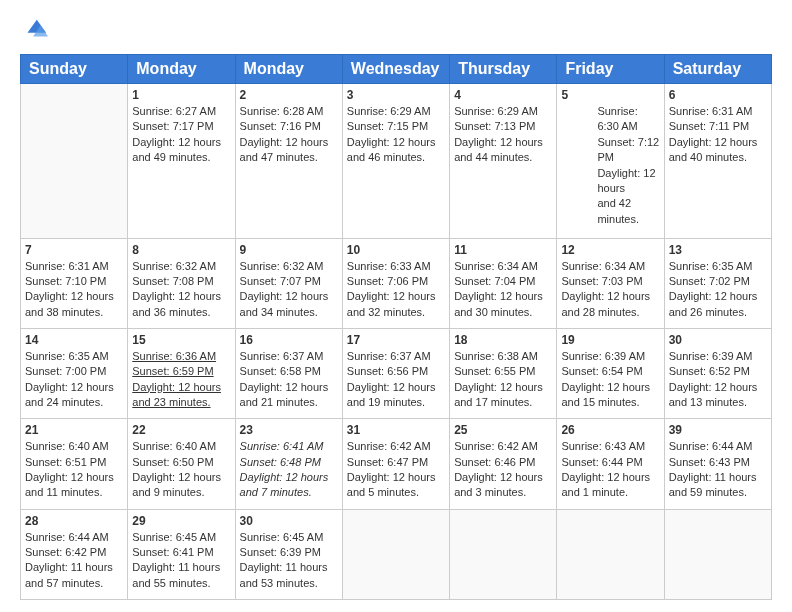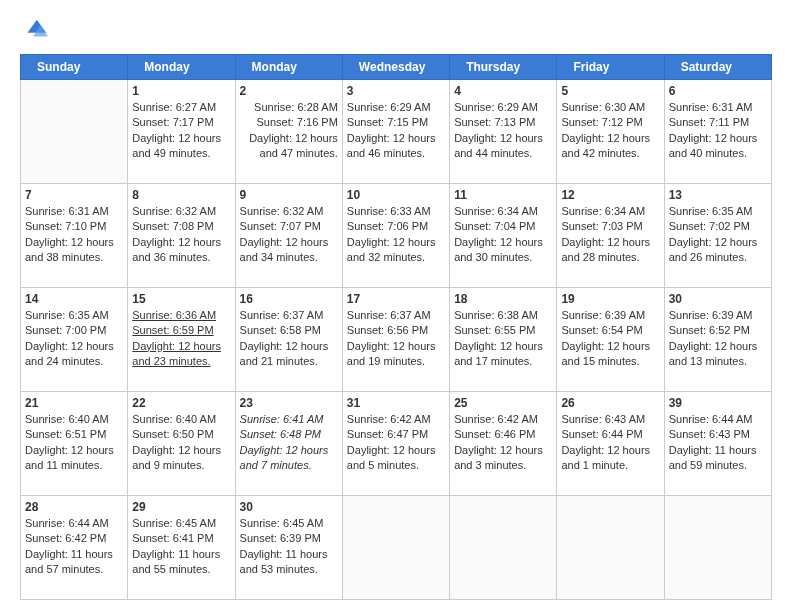--- a/index.html
+++ b/index.html
@@ -56,23 +56,23 @@
     .calendar {
       flex: 1;
       border: 1px solid #ccc;
       border-collapse: collapse;
       width: 100%;
       table-layout: fixed;
     }
     .calendar th {
       background: #3a7bd5;
       color: #fff;
-      font-size: 12px;
+      font-size: 16px;
       font-weight: bold;
-      padding: 5px 16px;
+      padding: 5px 8px;
       text-align: left;
       border: 1px solid #2e6cbf;
     }
     .calendar td {
       border: 1px solid #ccc;
       vertical-align: top;
       padding: 4px 4px 3px 4px;
       font-size: 10px;
       color: #333;
       height: 86px;
@@ -134,42 +134,42 @@
           <td class="empty-cell"></td>
           <td>
             <span class="day-num">1</span>
             <div class="day-info" style="white-space: pre-line;">Sunrise: 6:27 AM
 Sunset: 7:17 PM
 Daylight: 12 hours
 and 49 minutes.</div>
           </td>
           <td>
             <span class="day-num">2</span>
-            <div class="day-info" style="white-space: pre-line; text-align: right;">Sunrise: 6:28 AM
+            <div class="day-info" style="white-space: pre-line;">Sunrise: 6:28 AM
 Sunset: 7:16 PM
 Daylight: 12 hours
 and 47 minutes.</div>
           </td>
           <td>
             <span class="day-num">3</span>
             <div class="day-info" style="white-space: pre-line;">Sunrise: 6:29 AM
 Sunset: 7:15 PM
 Daylight: 12 hours
 and 46 minutes.</div>
           </td>
           <td>
             <span class="day-num">4</span>
             <div class="day-info" style="white-space: pre-line;">Sunrise: 6:29 AM
 Sunset: 7:13 PM
 Daylight: 12 hours
 and 44 minutes.</div>
           </td>
           <td>
             <span class="day-num">5</span>
-            <div class="day-info" style="white-space: pre-line;">Sunrise: 6:30 AM
+            <div class="day-info" style="white-space: pre-line; margin-left: 36px;">Sunrise: 6:30 AM
 Sunset: 7:12 PM
 Daylight: 12 hours
 and 42 minutes.</div>
           </td>
           <td>
             <span class="day-num">6</span>
             <div class="day-info" style="white-space: pre-line;">Sunrise: 6:31 AM
 Sunset: 7:11 PM
 Daylight: 12 hours
 and 40 minutes.</div>

